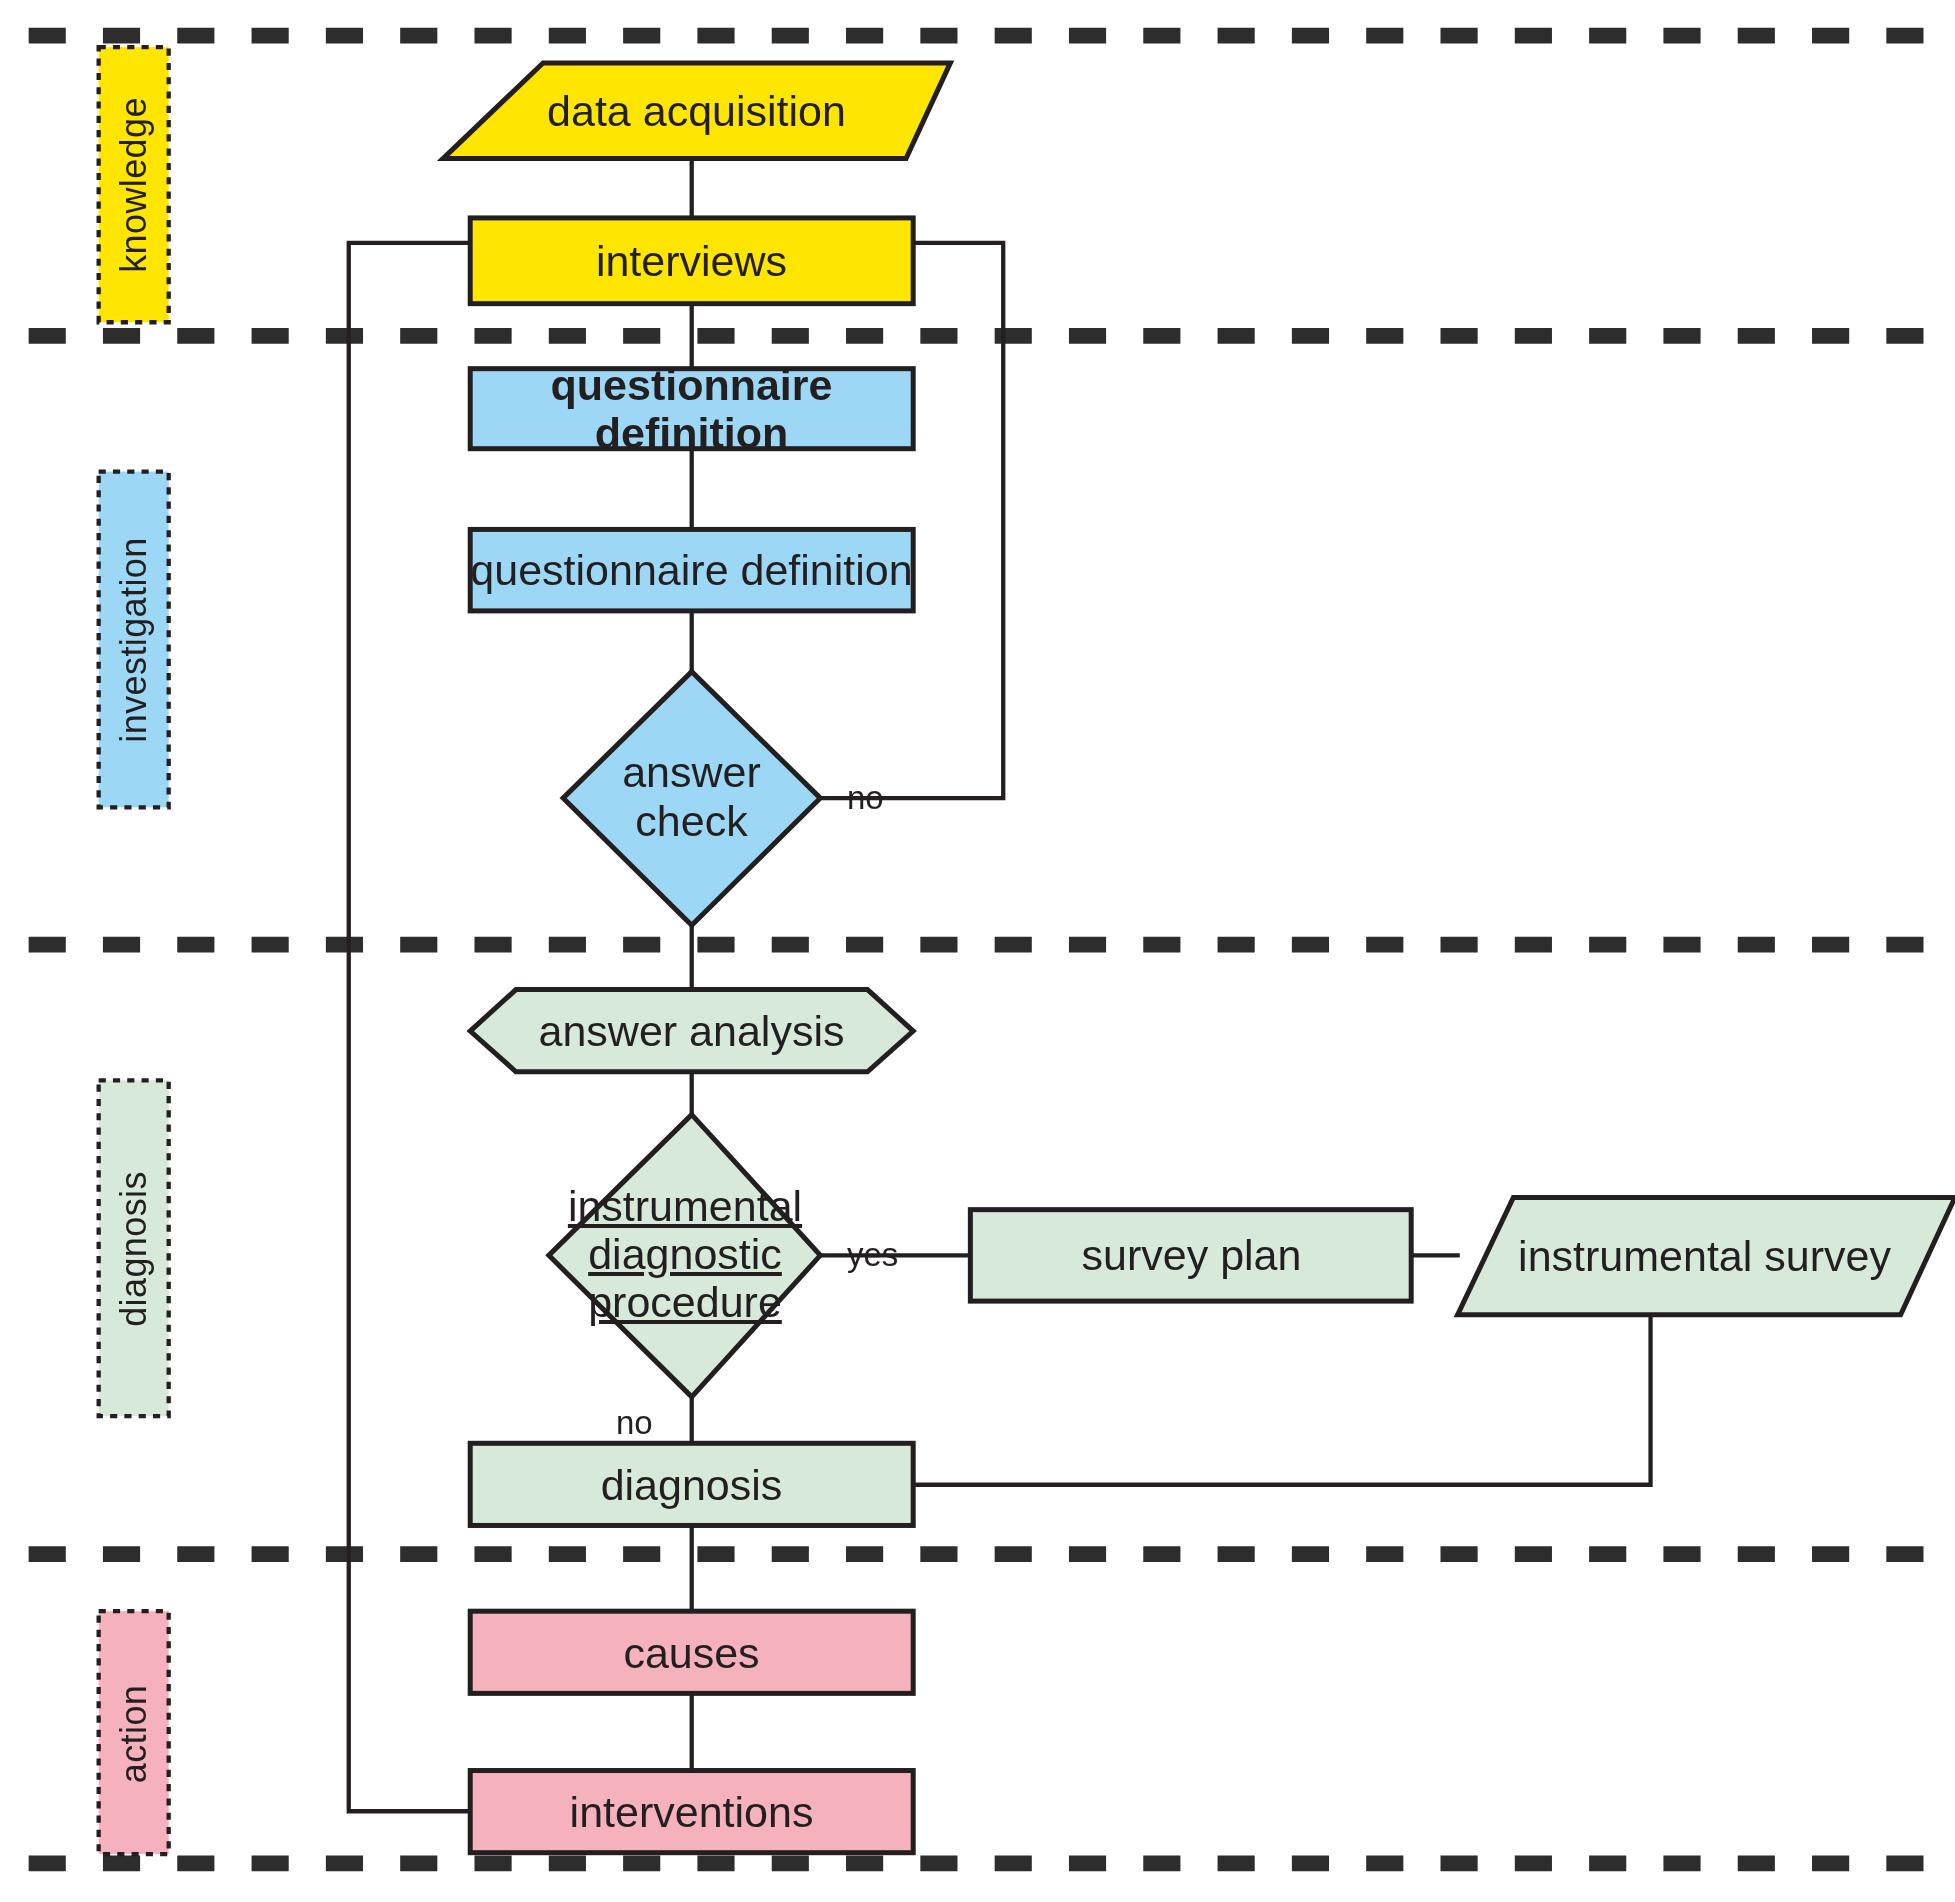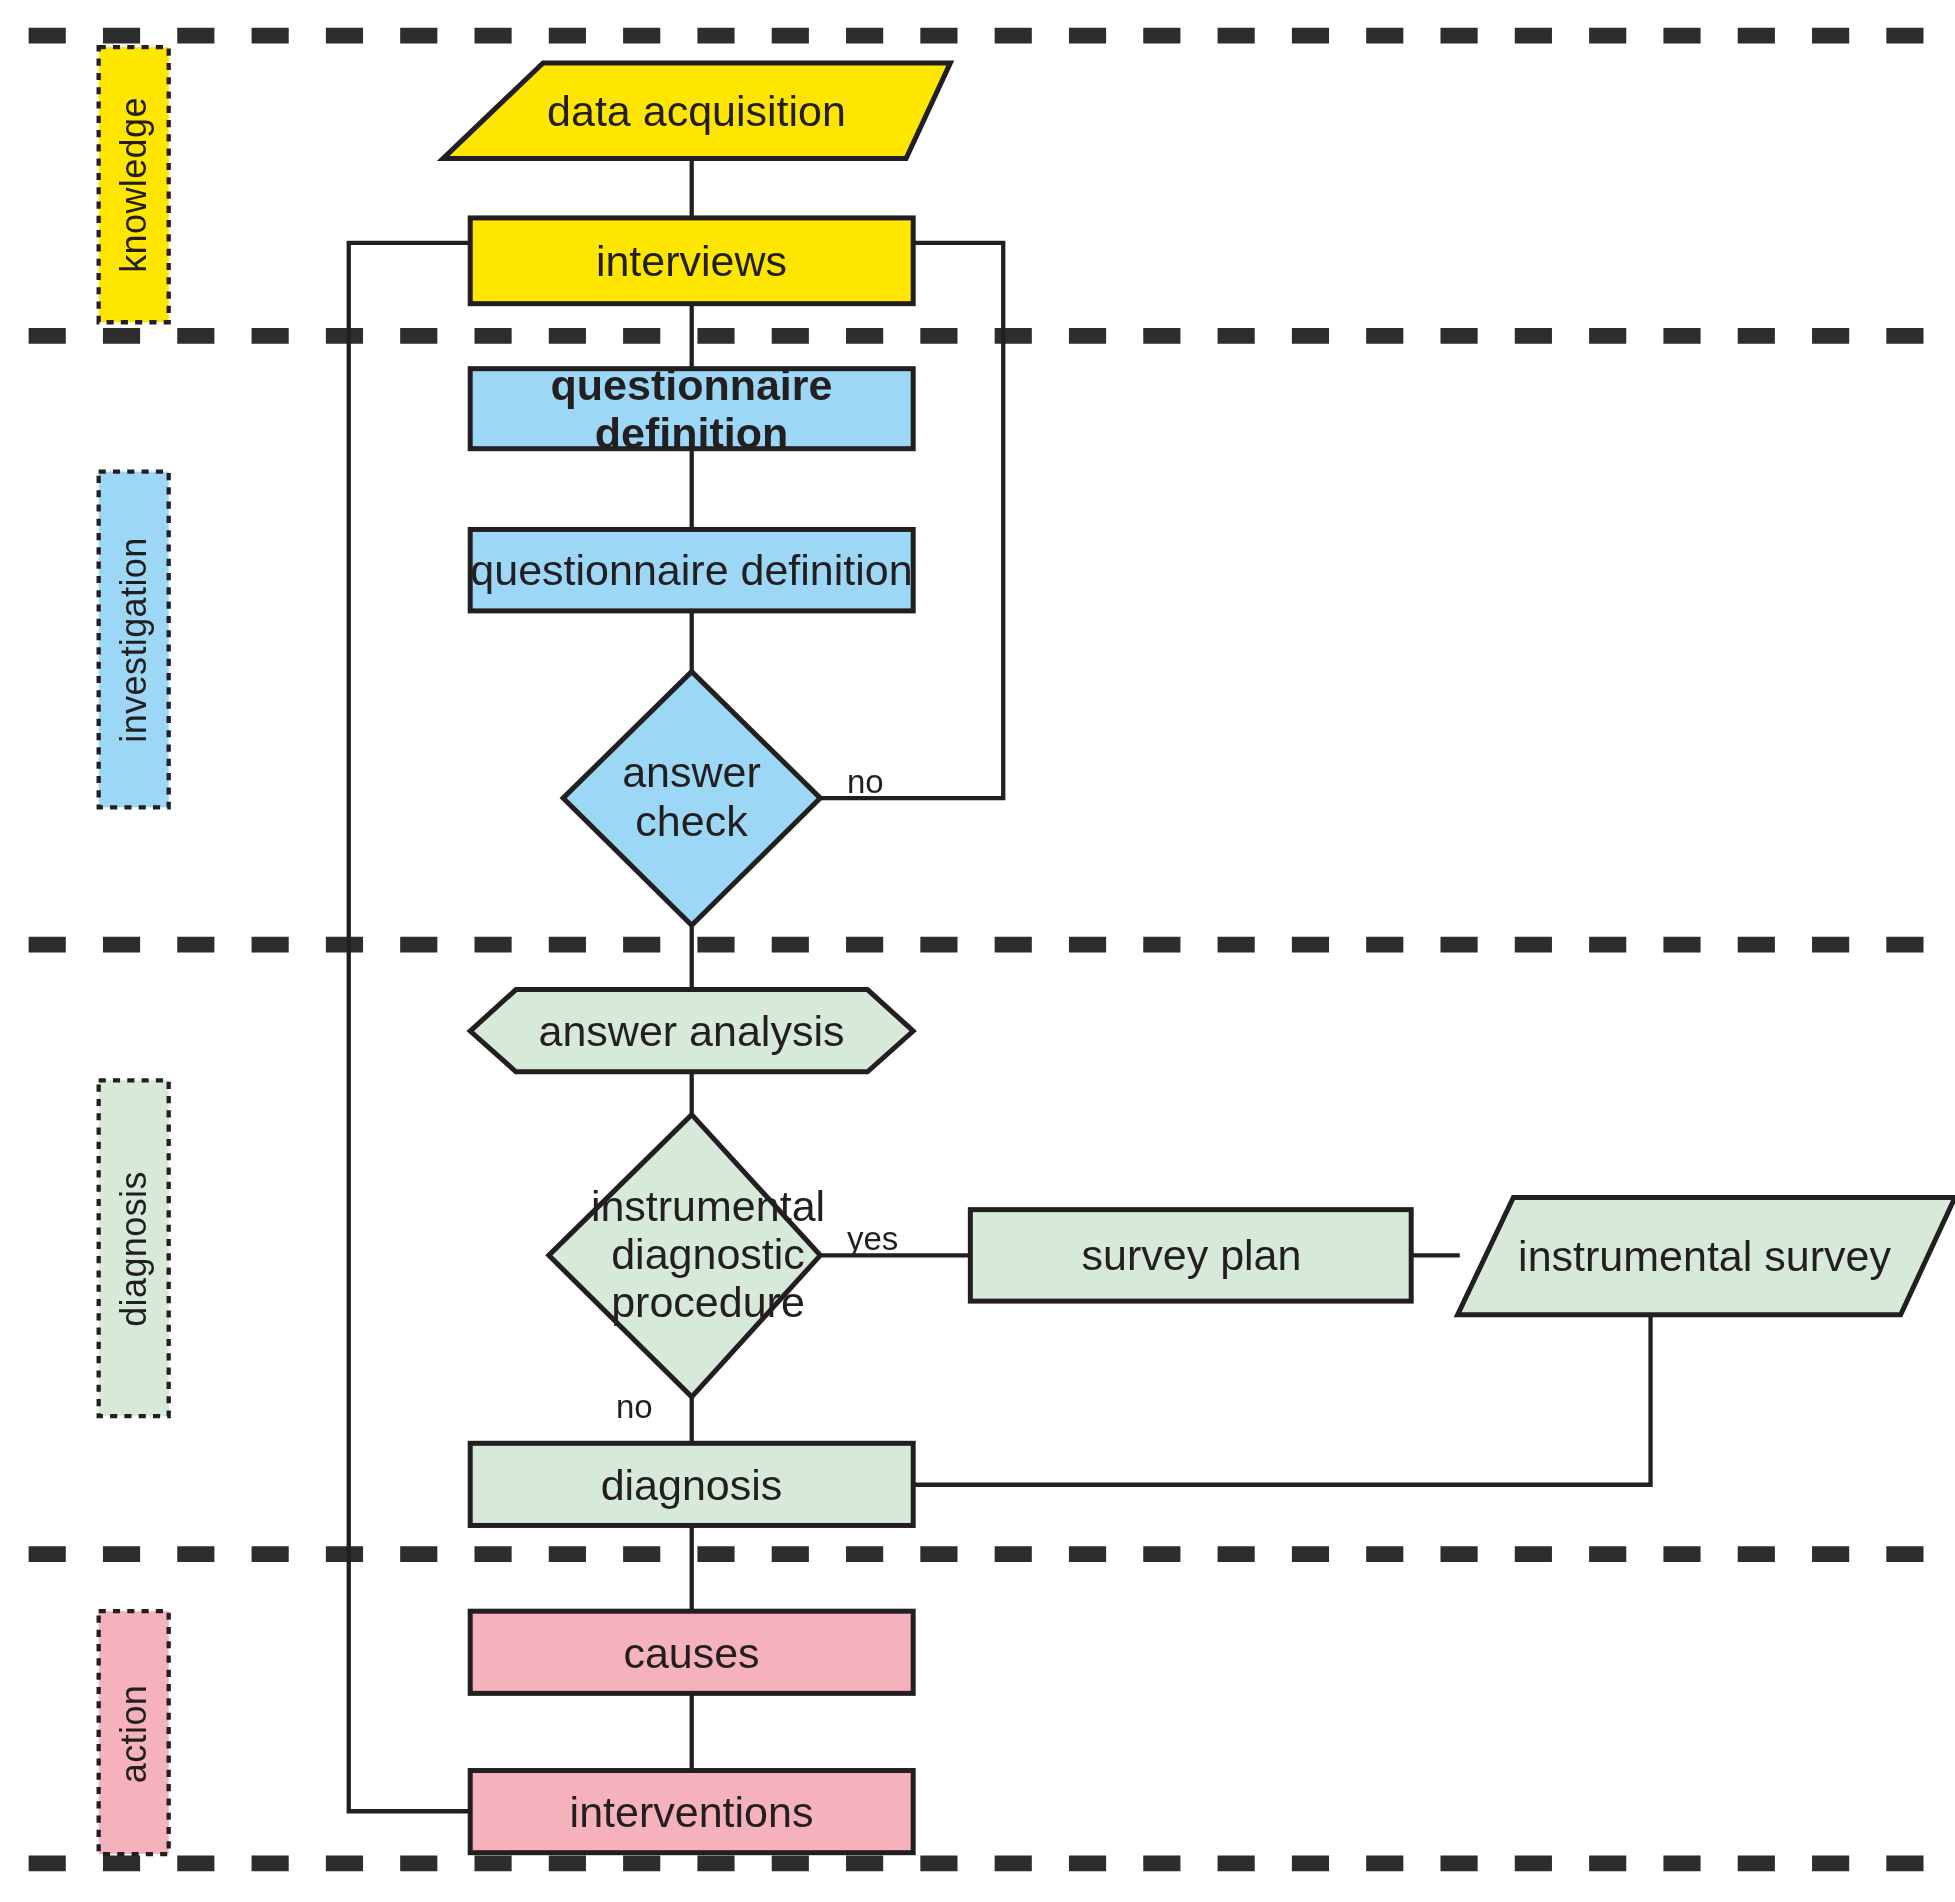--- a/index.html
+++ b/index.html
@@ -35,20 +35,21 @@
     font-size: 43px;
     line-height: 1.12;
     pointer-events: none;
     white-space: pre-line;
   }
   .edge-label {
     position: absolute;
     color: #231f20;
     font-size: 33px;
     line-height: 1;
+    margin-top: 16px;
   }
   .band-label {
     position: absolute;
     display: flex;
     align-items: center;
     justify-content: center;
     color: #231f20;
     font-size: 36px;
     letter-spacing: 0.4px;
   }
@@ -158,21 +159,21 @@
 
   <div class="node-label" style="left:470px; top:369px; width:443px; height:80px;font-weight:bold;">questionnaire definition</div>
 
   <div class="node-label" style="left:470px; top:530px; width:443px; height:81px;">questionnaire definition</div>
 
   <div class="node-label" style="left:563px; top:743px; width:257px; height:107px;">answer
 check</div>
 
   <div class="node-label" style="left:470px; top:990px; width:443px; height:82px;">answer analysis</div>
 
-  <div class="node-label" style="left:572px; top:1172px; width:272px; height:164px;">instrumental
+  <div class="node-label" style="left:549px; top:1172px; width:272px; height:164px;text-decoration:underline;">instrumental
 diagnostic
 procedure</div>
 
   <div class="node-label" style="left:971px; top:1210px; width:441px; height:91px;">survey plan</div>
 
   <div class="node-label" style="left:1472px; top:1198px; width:465px; height:117px;">instrumental survey</div>
 
   <div class="node-label" style="left:470px; top:1444px; width:443px; height:82px;">diagnosis</div>
 
   <div class="node-label" style="left:470px; top:1612px; width:443px; height:82px;text-align:right;">causes</div>

